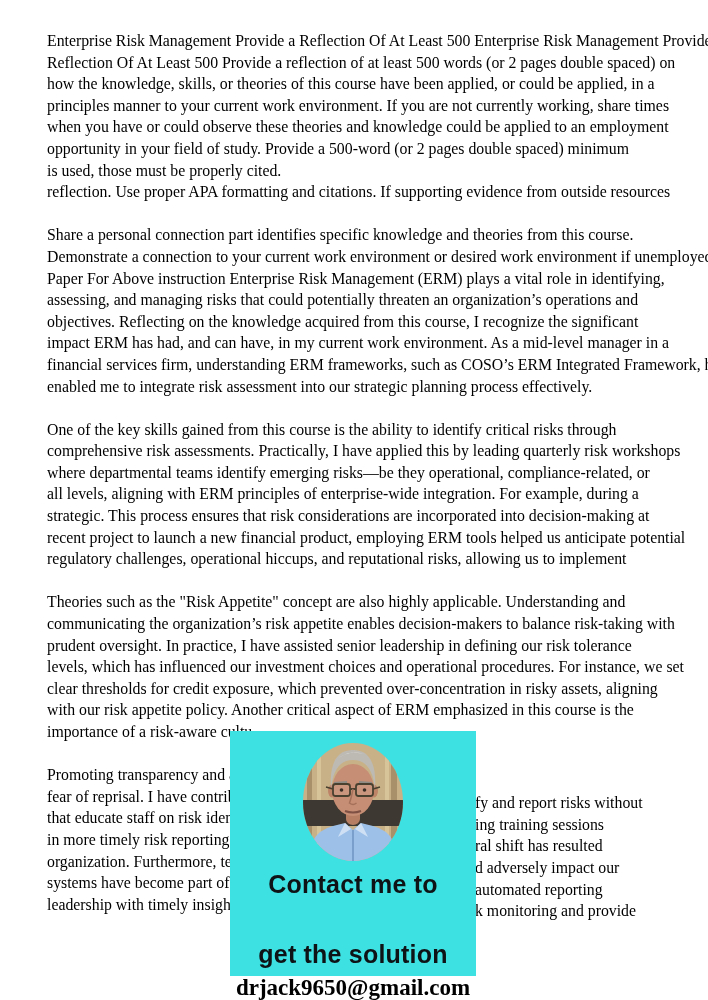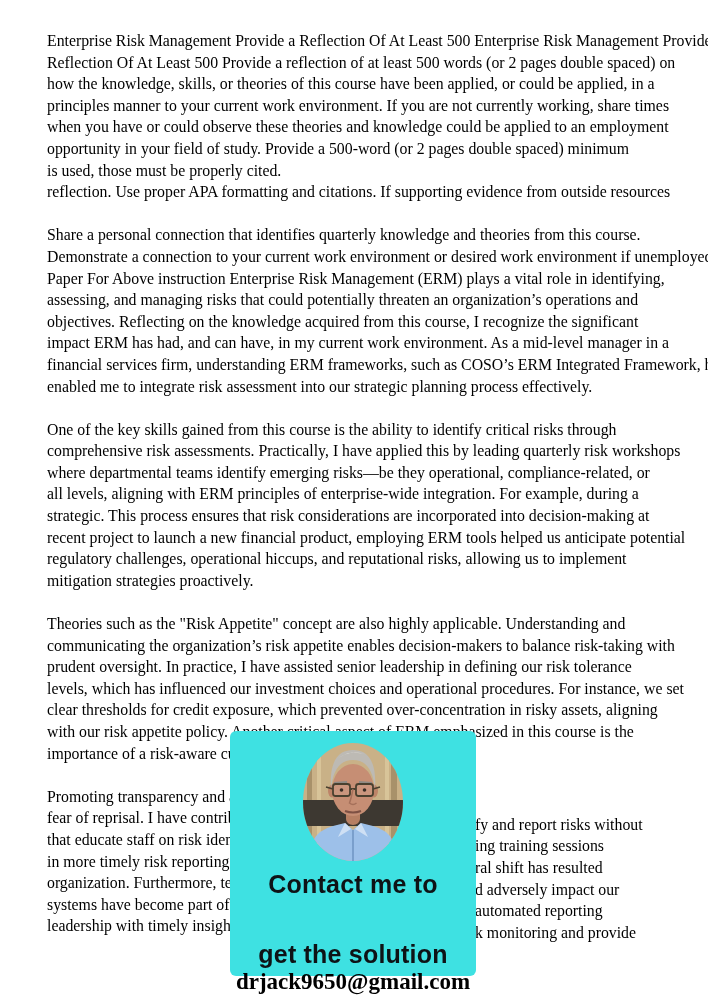--- a/index.html
+++ b/index.html
@@ -8,64 +8,63 @@
     font-family:"Liberation Serif", serif;color:#000;
   }
   .doc{position:absolute;left:47px;top:30px;width:628px;}
   .para{margin:0 0 21.6px 0;}
   .line{height:21.6px;line-height:21.6px;font-size:15.8px;white-space:nowrap;}
   .line.cov{position:relative;}
   .frag-left{white-space:nowrap;}
   .frag-right{position:absolute;left:428px;top:0;white-space:nowrap;margin-top:28px;}
   .card{
     position:absolute;left:230px;top:731px;width:246px;height:245px;z-index:5;
-    background:#3EE1E2;display:flex;flex-direction:column;align-items:center;text-align:center;border-radius:6px;
+    background:#3EE1E2;display:flex;flex-direction:column;align-items:center;text-align:center;
   }
   .avatar{margin-top:12px;width:100px;height:118px;}
   .avatar svg{display:block;width:100%;height:100%;}
   .c-msg{font-family:"Liberation Sans", sans-serif;font-weight:700;font-size:25px;line-height:30px;color:#0e1316;letter-spacing:0.2px;margin-top:40px;}
   .c-msg.first{margin-top:8px;}
-  .c-email{font-family:"Liberation Serif", serif;font-weight:700;font-size:23px;line-height:26px;margin-top:0;color:#000;}
+  .c-email{font-family:"Liberation Serif", serif;font-weight:700;font-size:23px;line-height:26px;margin-top:6px;color:#000;}
 </style>
 </head>
 <body>
 
 <div class="doc">
 
   <div class="para">
     <div class="line">Enterprise Risk Management Provide a Reflection Of At Least 500 Enterprise Risk Management Provide a</div>
     <div class="line">Reflection Of At Least 500 Provide a reflection of at least 500 words (or 2 pages double spaced) on</div>
     <div class="line">how the knowledge, skills, or theories of this course have been applied, or could be applied, in a</div>
     <div class="line">principles manner to your current work environment. If you are not currently working, share times</div>
     <div class="line">when you have or could observe these theories and knowledge could be applied to an employment</div>
     <div class="line">opportunity in your field of study. Provide a 500-word (or 2 pages double spaced) minimum</div>
     <div class="line">is used, those must be properly cited.</div>
     <div class="line">reflection. Use proper APA formatting and citations. If supporting evidence from outside resources</div>
   </div>
 
   <div class="para">
-    <div class="line">Share a personal connection that identifies quarterly knowledge and theories from this course.</div>
+    <div class="line">Share a personal connection part identifies specific knowledge and theories from this course.</div>
     <div class="line">Demonstrate a connection to your current work environment or desired work environment if unemployed.</div>
     <div class="line">Paper For Above instruction Enterprise Risk Management (ERM) plays a vital role in identifying,</div>
     <div class="line">assessing, and managing risks that could potentially threaten an organization’s operations and</div>
     <div class="line">objectives. Reflecting on the knowledge acquired from this course, I recognize the significant</div>
     <div class="line">impact ERM has had, and can have, in my current work environment. As a mid-level manager in a</div>
     <div class="line">financial services firm, understanding ERM frameworks, such as COSO’s ERM Integrated Framework, has</div>
     <div class="line">enabled me to integrate risk assessment into our strategic planning process effectively.</div>
   </div>
 
   <div class="para">
     <div class="line">One of the key skills gained from this course is the ability to identify critical risks through</div>
     <div class="line">comprehensive risk assessments. Practically, I have applied this by leading quarterly risk workshops</div>
     <div class="line">where departmental teams identify emerging risks—be they operational, compliance-related, or</div>
     <div class="line">all levels, aligning with ERM principles of enterprise-wide integration. For example, during a</div>
     <div class="line">strategic. This process ensures that risk considerations are incorporated into decision-making at</div>
     <div class="line">recent project to launch a new financial product, employing ERM tools helped us anticipate potential</div>
     <div class="line">regulatory challenges, operational hiccups, and reputational risks, allowing us to implement</div>
-    <div class="line">mitigation strategies proactively.</div>
   </div>
 
   <div class="para">
     <div class="line">Theories such as the "Risk Appetite" concept are also highly applicable. Understanding and</div>
     <div class="line">communicating the organization’s risk appetite enables decision-makers to balance risk-taking with</div>
     <div class="line">prudent oversight. In practice, I have assisted senior leadership in defining our risk tolerance</div>
     <div class="line">levels, which has influenced our investment choices and operational procedures. For instance, we set</div>
     <div class="line">clear thresholds for credit exposure, which prevented over-concentration in risky assets, aligning</div>
     <div class="line">with our risk appetite policy. Another critical aspect of ERM emphasized in this course is the</div>
     <div class="line">importance of a risk-aware cultu</div>

